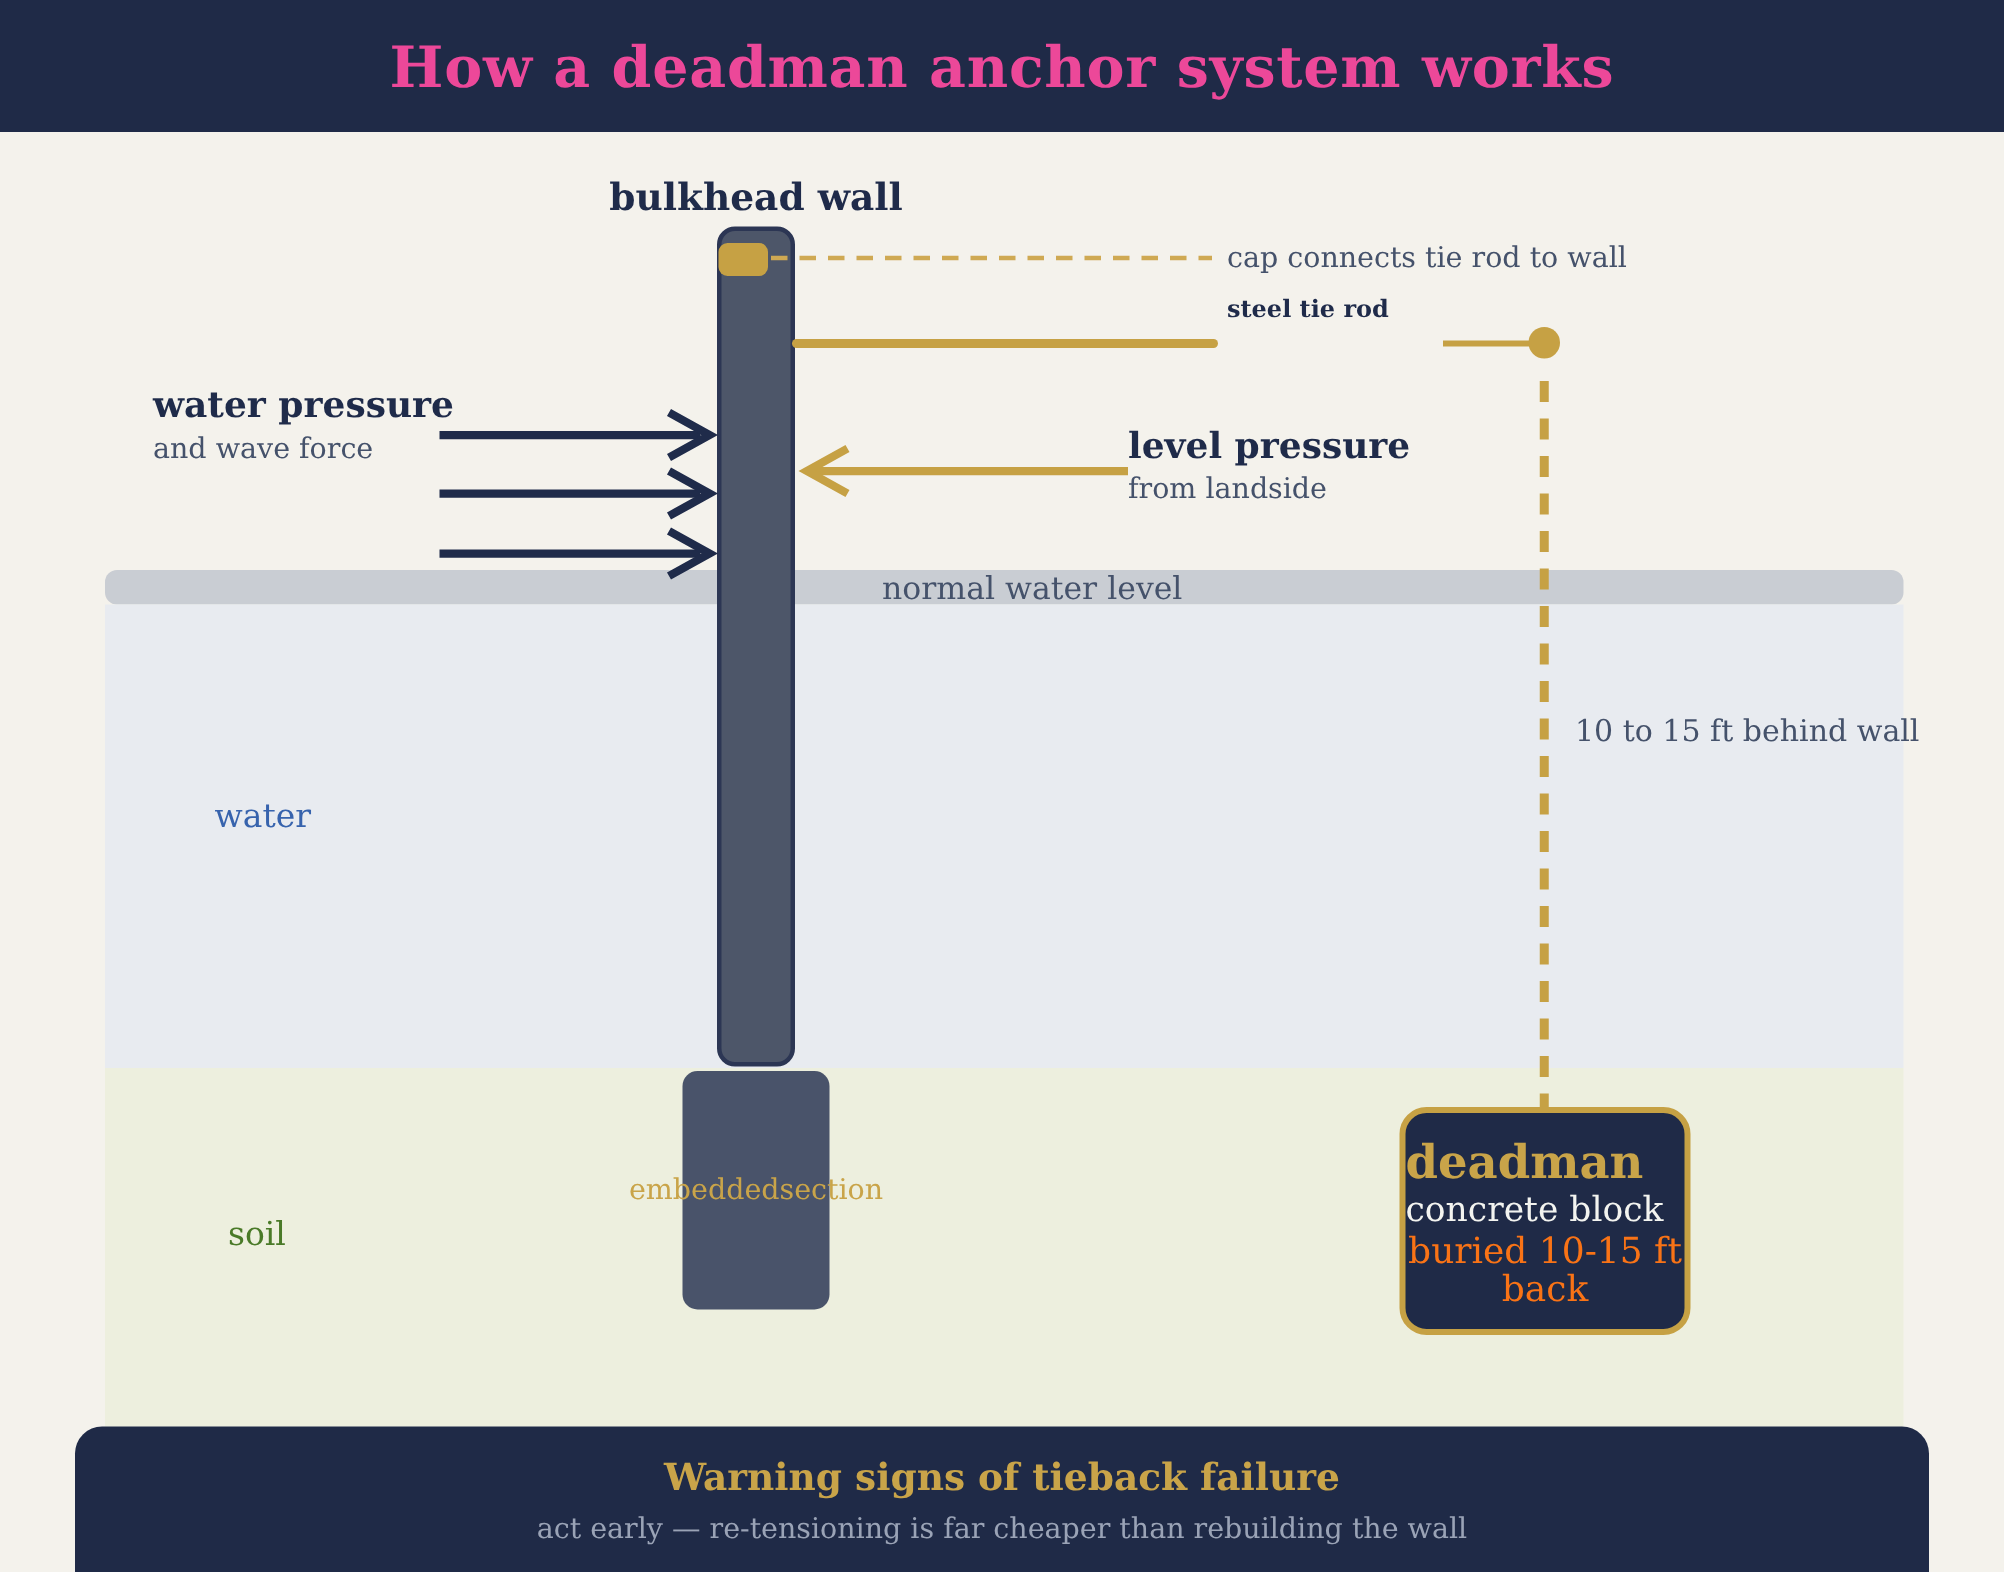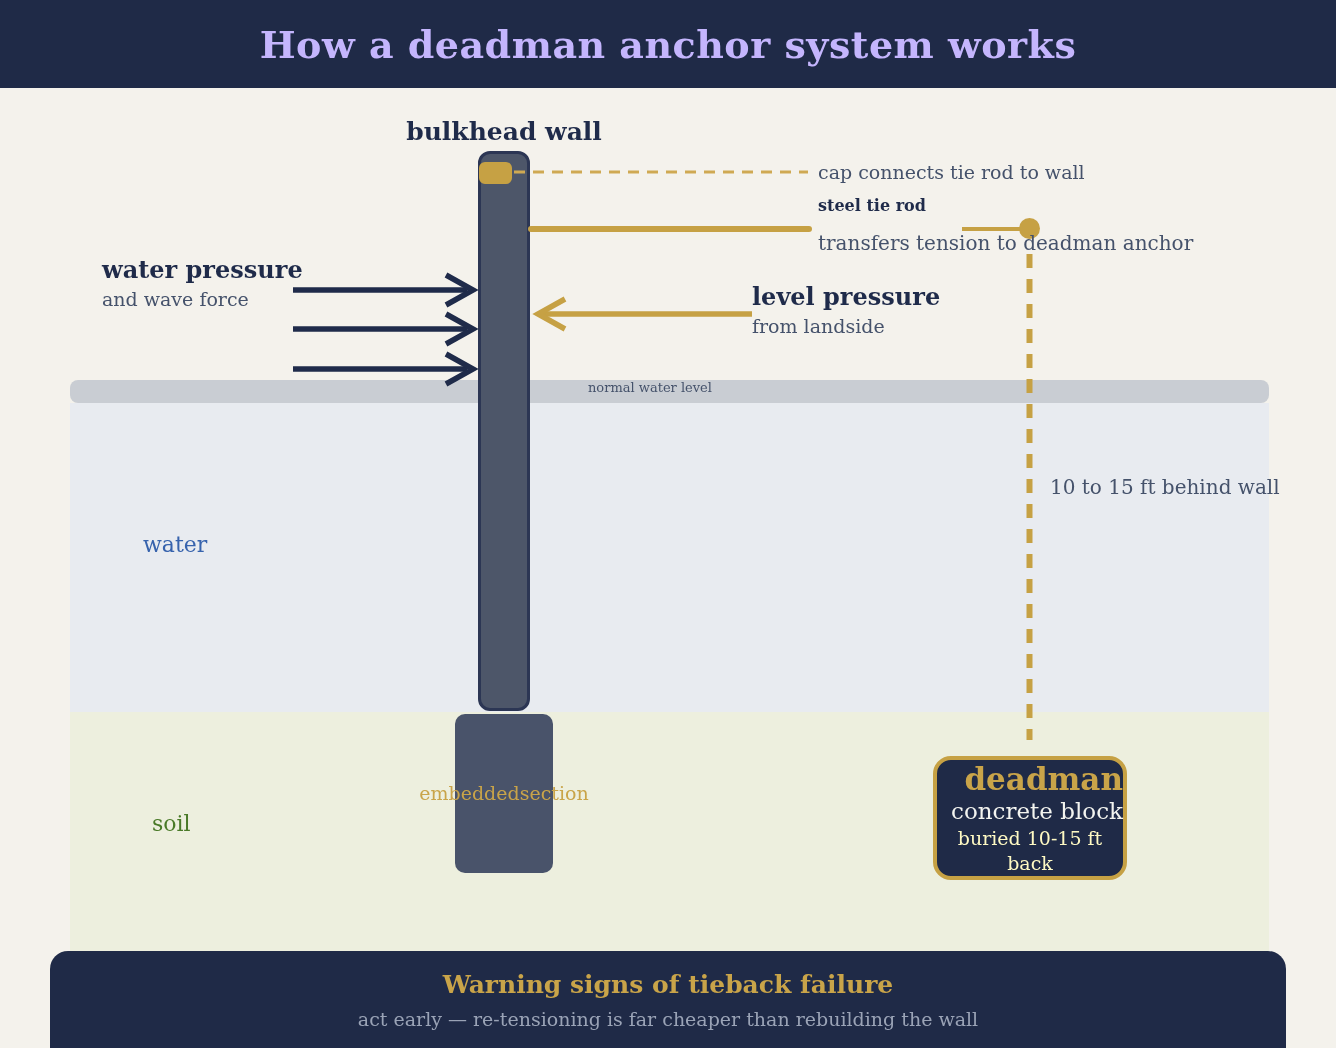--- a/index.html
+++ b/index.html
@@ -6,27 +6,27 @@
   .stage{
     position:relative;width:1336px;height:1048px;overflow:hidden;
     background:#f4f2ec;
     font-family:"DejaVu Serif","Liberation Serif",serif;
   }
   .abs{position:absolute;}
 
   
   .header{left:0;top:0;width:1336px;height:88px;background:#1f2a47;
     display:flex;align-items:center;justify-content:center;}
-  .header h1{margin:0;color:#c4b5fd;font-size:38px;font-weight:bold;letter-spacing:.5px;}
+  .header h1{margin:0;color:#ec4899;font-size:38px;font-weight:bold;letter-spacing:.5px;}
 
   
   .band{left:70px;top:380px;width:1199px;height:23px;background:#c9cdd3;border-radius:8px;}
   .water{left:70px;top:403px;width:1199px;height:309px;background:#e8ebf0;}
   .soil{left:70px;top:712px;width:1199px;height:239px;background:#edefde;}
-  .band-label{left:588px;top:380px;font-size:13px;color:#45526b;}
+  .band-label{left:588px;top:380px;font-size:21px;color:#45526b;}
   .water-label{left:143px;top:532px;font-size:22px;color:#3763ad;}
   .soil-label{left:152px;top:811px;font-size:22px;color:#4a7a28;}
 
   
   .embedded{left:455px;top:714px;width:98px;height:159px;border-radius:10px;background:#49536a;
     display:flex;flex-direction:row;align-items:center;justify-content:center;
     color:#c9a449;font-size:19px;line-height:27px;text-align:center;}
   .wall{left:478px;top:151px;width:52px;height:560px;border-radius:12px;background:#4d5669;
     border:3px solid #2c3654;box-sizing:border-box;}
   .cap{left:479px;top:162px;width:33px;height:22px;border-radius:6px;background:#c6a144;}
@@ -42,26 +42,26 @@
   .rod-node{left:1019px;top:218px;width:21px;height:21px;border-radius:50%;background:#c6a144;}
   .dist-label{left:1050px;top:475px;font-size:20px;color:#45526b;}
 
   
   .wp-title{left:102px;top:255px;font-size:24px;font-weight:bold;color:#1f2b4a;}
   .wp-sub{left:102px;top:288px;font-size:19px;color:#45526b;}
   .sp-title{left:752px;top:282px;font-size:24px;font-weight:bold;color:#1f2b4a;}
   .sp-sub{left:752px;top:315px;font-size:19px;color:#45526b;}
 
   
-  .deadman{left:933px;top:756px;width:194px;height:124px;border-radius:18px;background:#1f2a47;
+  .deadman{left:933px;top:738px;width:194px;height:152px;border-radius:18px;background:#1f2a47;
     border:4px solid #c6a144;box-sizing:border-box;
-    display:flex;flex-direction:column;align-items:flex-end;justify-content:center;text-align:center;}
+    display:flex;flex-direction:column;align-items:flex-start;justify-content:center;text-align:center;}
   .deadman .t1{color:#c9a449;font-size:31px;font-weight:bold;line-height:36px;}
   .deadman .t2{color:#f3f4f0;font-size:23px;line-height:29px;}
-  .deadman .t3{color:#fef9c3;font-size:19px;line-height:25px;}
+  .deadman .t3{color:#f97316;font-size:24px;line-height:25px;}
 
   
   .warning{left:50px;top:951px;width:1236px;height:140px;border-radius:18px;background:#1f2a47;
     text-align:center;}
   .warning .wt{margin-top:19px;color:#c9a449;font-size:25px;font-weight:bold;line-height:30px;}
   .warning .wl1{margin-top:12px;color:#f3f3ee;font-size:20.5px;line-height:26px;}
   .warning .wl2{margin-top:7px;color:#9aa3b6;font-size:19px;line-height:24px;}
 
   svg{display:block;}
 </style>
@@ -91,21 +91,20 @@
 
   <svg class="abs" style="left:514px;top:167px;" width="294" height="10">
     <line x1="0" y1="5" x2="294" y2="5" stroke="#cfa953" stroke-width="3" stroke-dasharray="11 8"></line>
   </svg>
   <div class="abs cap-note">cap connects tie rod to wall</div>
 
   <div class="abs rod-seg1"></div>
   <div class="abs rod-seg2"></div>
   <div class="abs rod-node"></div>
   <div class="abs rod-title">steel tie rod</div>
-  <div class="abs rod-sub">transfers tension to deadman anchor</div>
 
   <svg class="abs" style="left:1023px;top:252px;" width="13" height="488">
     <line x1="6.5" y1="2" x2="6.5" y2="488" stroke="#c6a144" stroke-width="6" stroke-dasharray="14 11"></line>
   </svg>
   <div class="abs dist-label">10 to 15 ft behind wall</div>
 
   <div class="abs wp-title">water pressure</div>
   <div class="abs wp-sub">and wave force</div>
   <svg class="abs" style="left:291px;top:272px;" width="190" height="36">
     <line x1="2" y1="18" x2="176" y2="18" stroke="#1f2b4a" stroke-width="5.5"></line>

